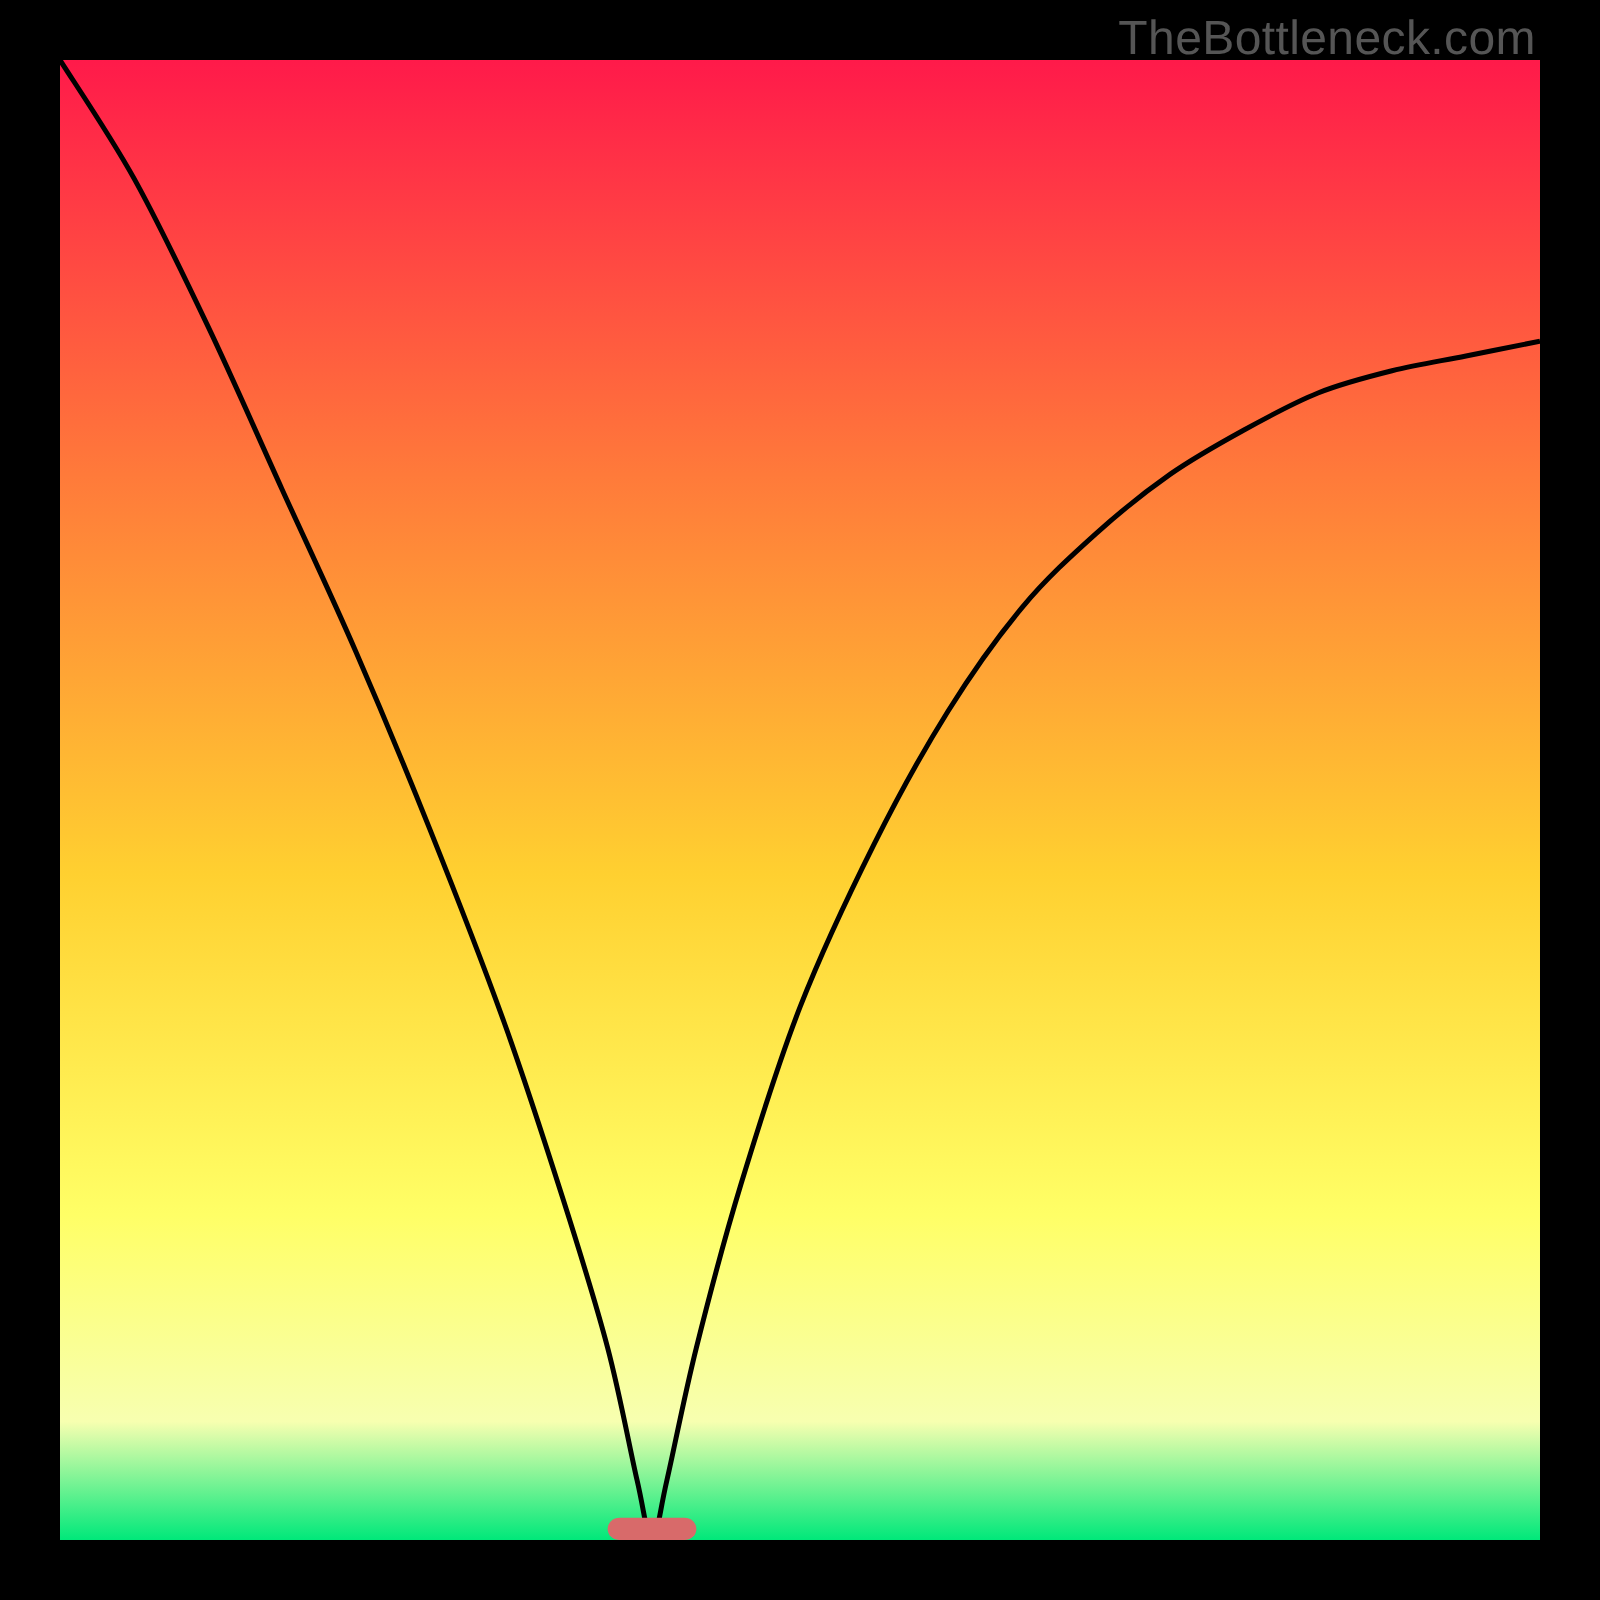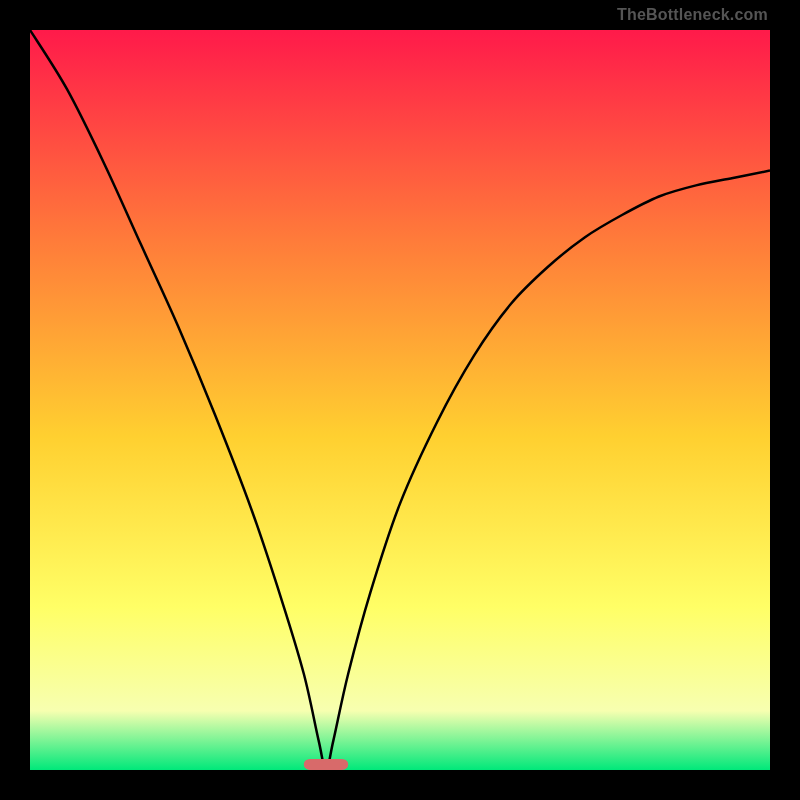--- a/index.html
+++ b/index.html
@@ -25,22 +25,22 @@
     left: 30px;
     width: 740px;
     height: 740px;
     overflow: hidden;
   }
   .watermark {
     position: absolute;
     top: 6px;
     right: 32px;
     color: #555;
-    font-size: 16px;
-    font-weight: 700;
+    font-size: 24px;
+    font-weight: 400;
     letter-spacing: 0.2px;
   }
   svg {
     display: block;
   }
 </style>
 </head>
 <body>
 
 <div class="frame">

